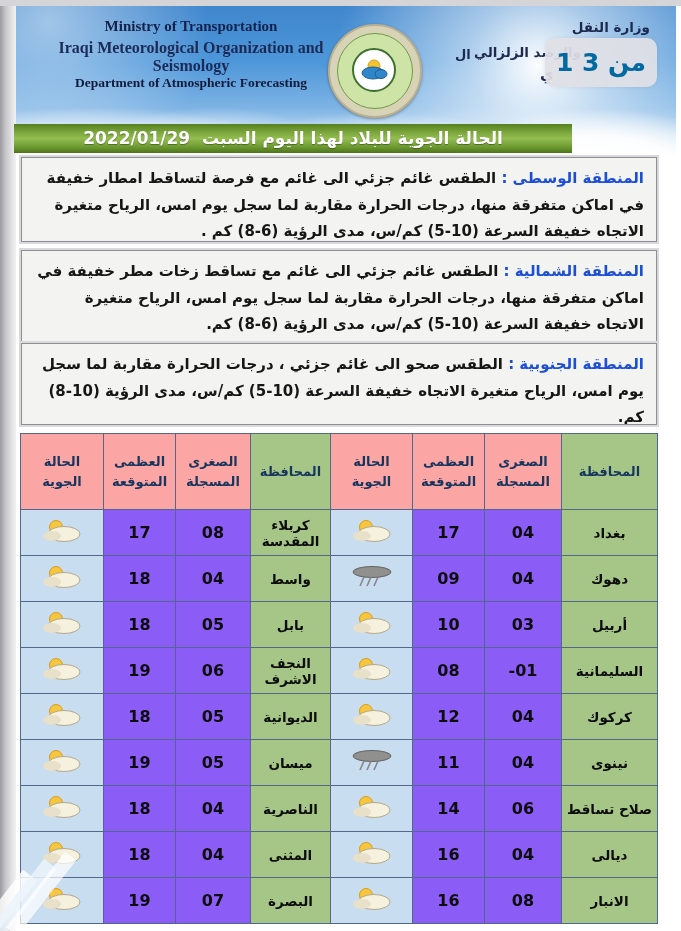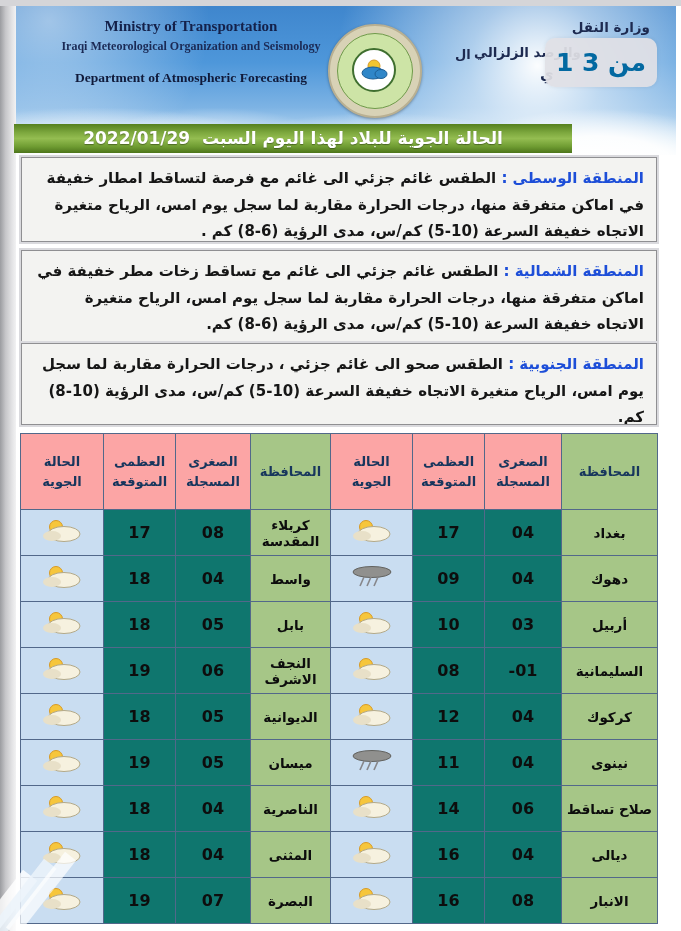--- a/index.html
+++ b/index.html
@@ -18,21 +18,21 @@
       radial-gradient(ellipse 200px 60px at 55% 112%, #ffffff 0%, rgba(255,255,255,.85) 48%, rgba(255,255,255,0) 100%),
       radial-gradient(ellipse 230px 70px at 12% 115%, #ffffff 0%, rgba(255,255,255,.88) 52%, rgba(255,255,255,0) 100%),
       radial-gradient(ellipse 120px 40px at 30% 95%,  rgba(255,255,255,.8) 0%, rgba(255,255,255,0) 100%),
       radial-gradient(circle at 79% 40%, rgba(255,255,255,.98) 0%, rgba(255,255,255,.55) 13%, rgba(255,255,255,0) 38%),
       radial-gradient(circle at 5% 10%,  rgba(255,255,255,.5) 0%, rgba(255,255,255,0) 25%),
       linear-gradient(180deg,#3f86cd 0%, #4e97da 38%, #7db3e4 68%, #c9e2f4 92%, #eaf4fb 100%);
   }
   .eng { position:absolute; left:30px; top:12px; width:290px; text-align:center;
     font-family:"Liberation Serif", serif; color:#14214a; font-weight:bold; }
   .eng .l1 { font-size:15px; margin-bottom:4px; }
-  .eng .l2 { font-size:12px; margin-bottom:16px; color:#1b2a55; }
+  .eng .l2 { font-size:16px; margin-bottom:0; color:#1b2a55; }
   .eng .l3 { font-size:13.5px; color:#101a3a; }
 
   
   .logo { position:absolute; left:312px; top:18px; width:94px; height:94px; border-radius:50%;
     background:#d8d2b6; border:2px solid #b9b092; box-shadow:0 1px 3px rgba(0,0,0,.35); }
   .logo-ring { position:absolute; left:7px; top:7px; width:76px; height:76px; border-radius:50%;
     background:#cde4a6; border:1px solid #6f9a4a; }
   .logo-center { position:absolute; left:14px; top:14px; width:44px; height:44px; border-radius:50%;
     background:#ffffff; border:2px solid #3f6f2f; display:flex; align-items:center; justify-content:center; }
 
@@ -64,21 +64,21 @@
 
   
   table.wx { position:absolute; left:20px; top:433px; width:637px; border-collapse:collapse;
     direction:rtl; table-layout:fixed; }
   .wx th, .wx td { border:1px solid #52688a; text-align:center; vertical-align:middle; }
   .wx thead tr { height:76px; }
   .wx tbody tr { height:46px; }
   .wx th { background:#fca5a5; color:#17365d; font-size:13px; font-weight:bold; white-space:pre-line; line-height:1.5; }
   .wx th.gov, .wx td.gov { background:#a6c687;margin-left:14px; }
   .wx td.gov { font-size:13.5px; font-weight:bold; color:#0d0d0d; }
-  .wx td.num { background:#0f766e; font-size:16px; font-weight:bold; color:#0d0d0d; direction:ltr;text-align:center; }
+  .wx td.num { background:#8b5cf6; font-size:16px; font-weight:bold; color:#0d0d0d; direction:ltr;text-align:center; }
   .wx td.wxc { background:#c9ddf1; }
   .wicon { display:inline-block; line-height:0; }
 
   
   .watermark { position:absolute; left:0; top:838px; width:80px; height:93px; pointer-events:none; }
   .watermark .w1, .watermark .w2, .watermark .w3 { position:absolute; background:rgba(255,255,255,.82); }
   .watermark .w1 { left:-6px; top:28px; width:18px; height:88px; transform:rotate(38deg); }
   .watermark .w2 { left:14px; top:16px; width:16px; height:92px; transform:rotate(38deg); background:rgba(235,243,250,.85); }
   .watermark .w3 { left:34px; top:8px;  width:14px; height:96px; transform:rotate(38deg); background:rgba(255,255,255,.7); }
 </style>

